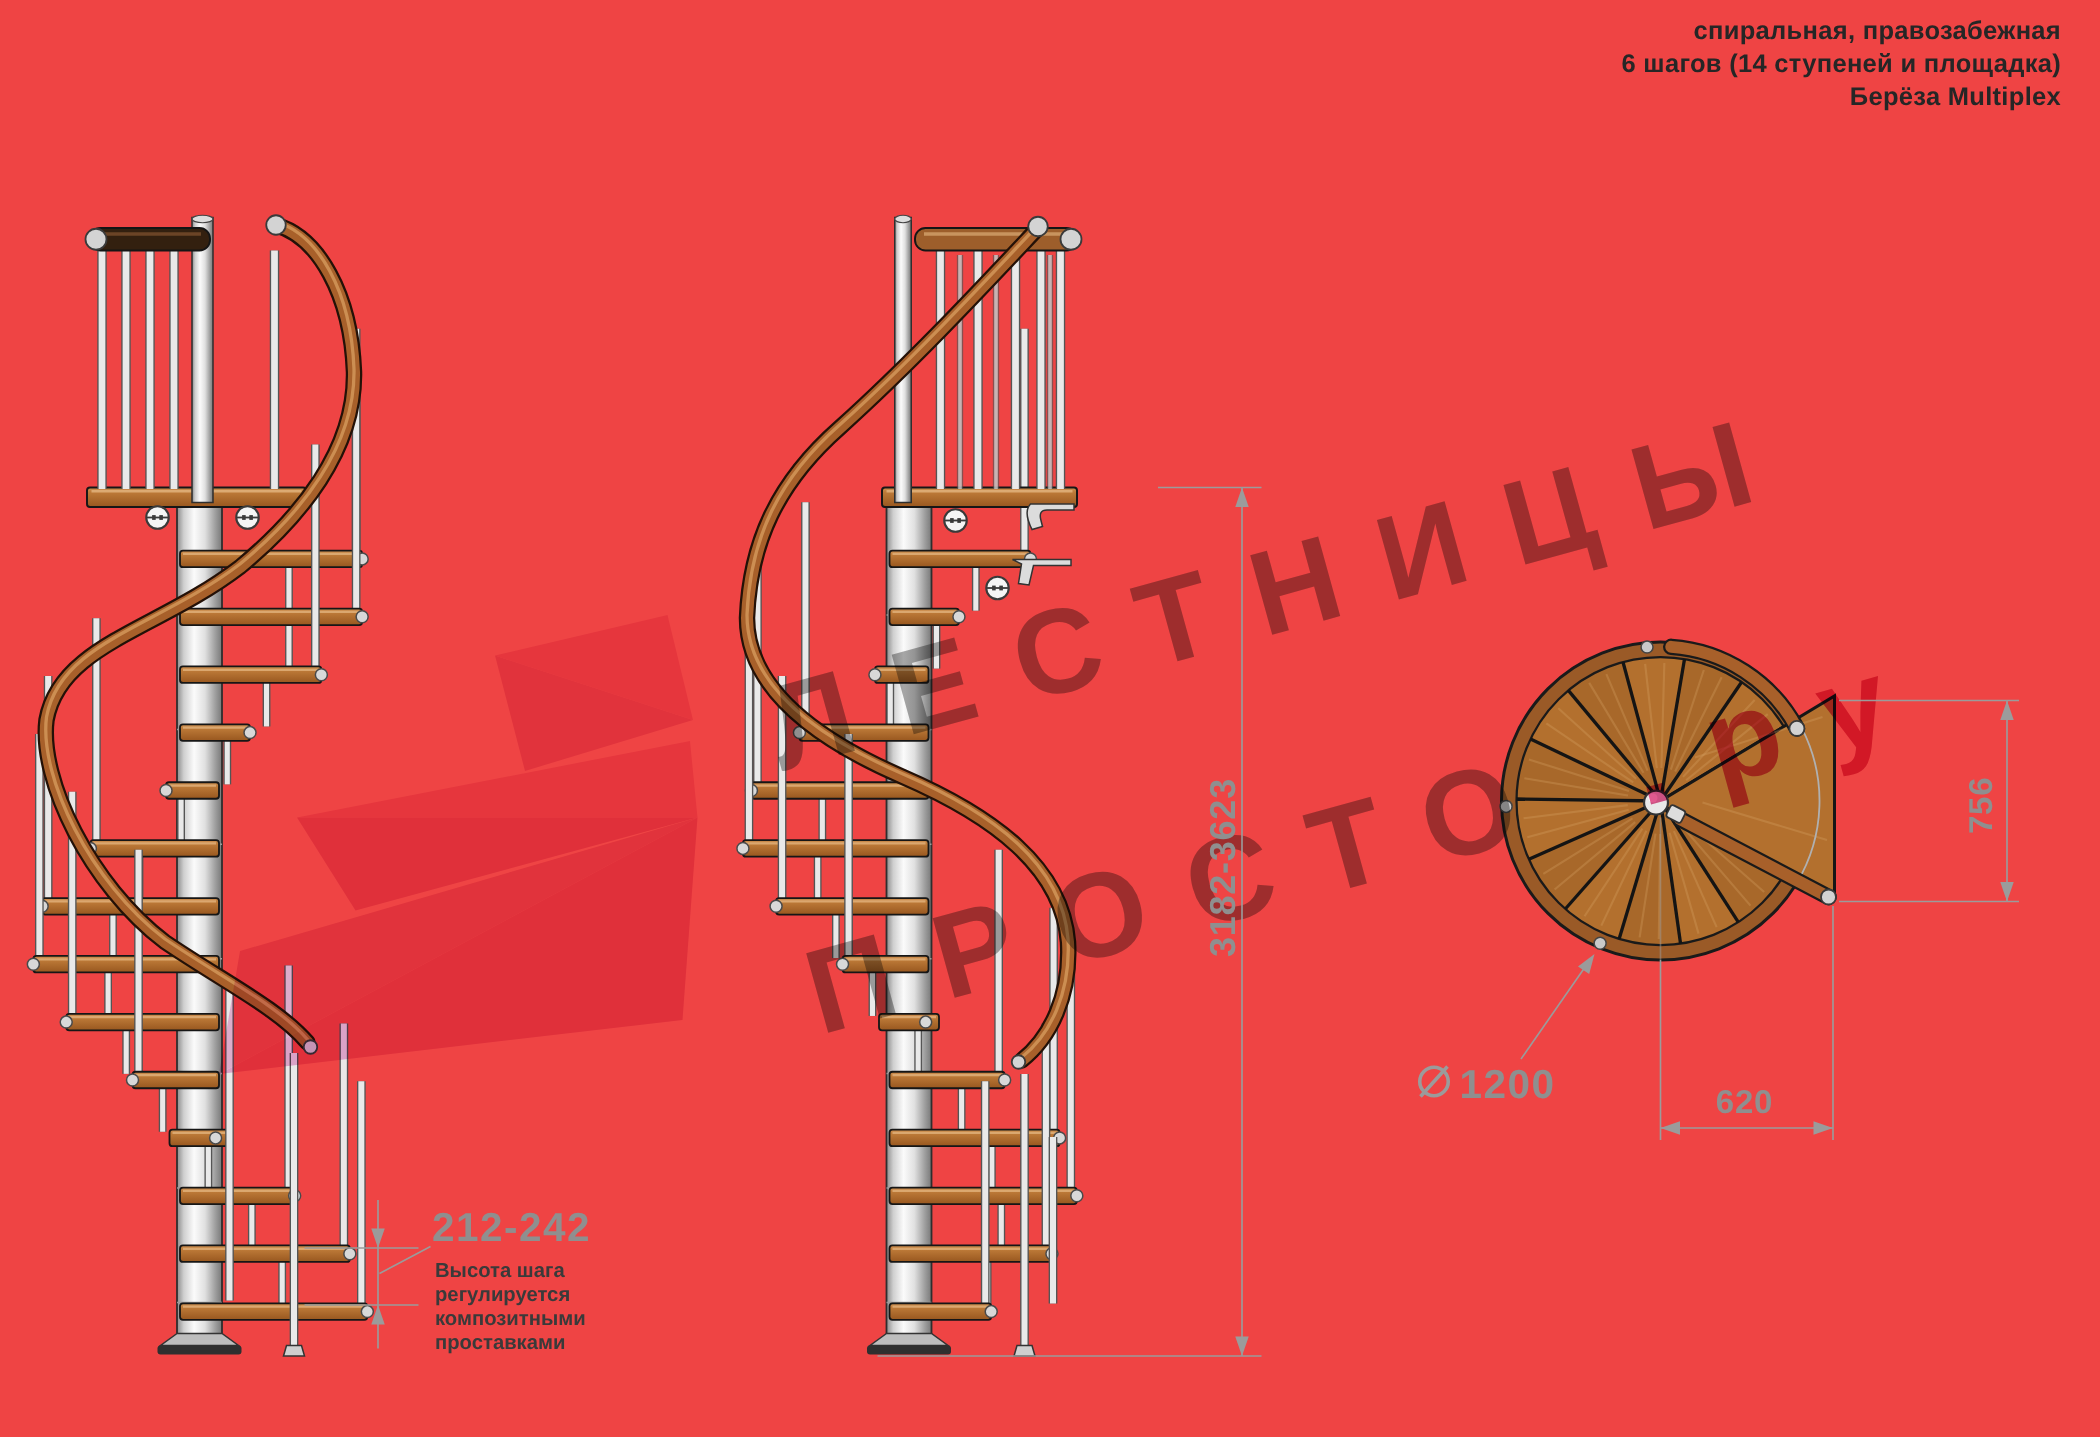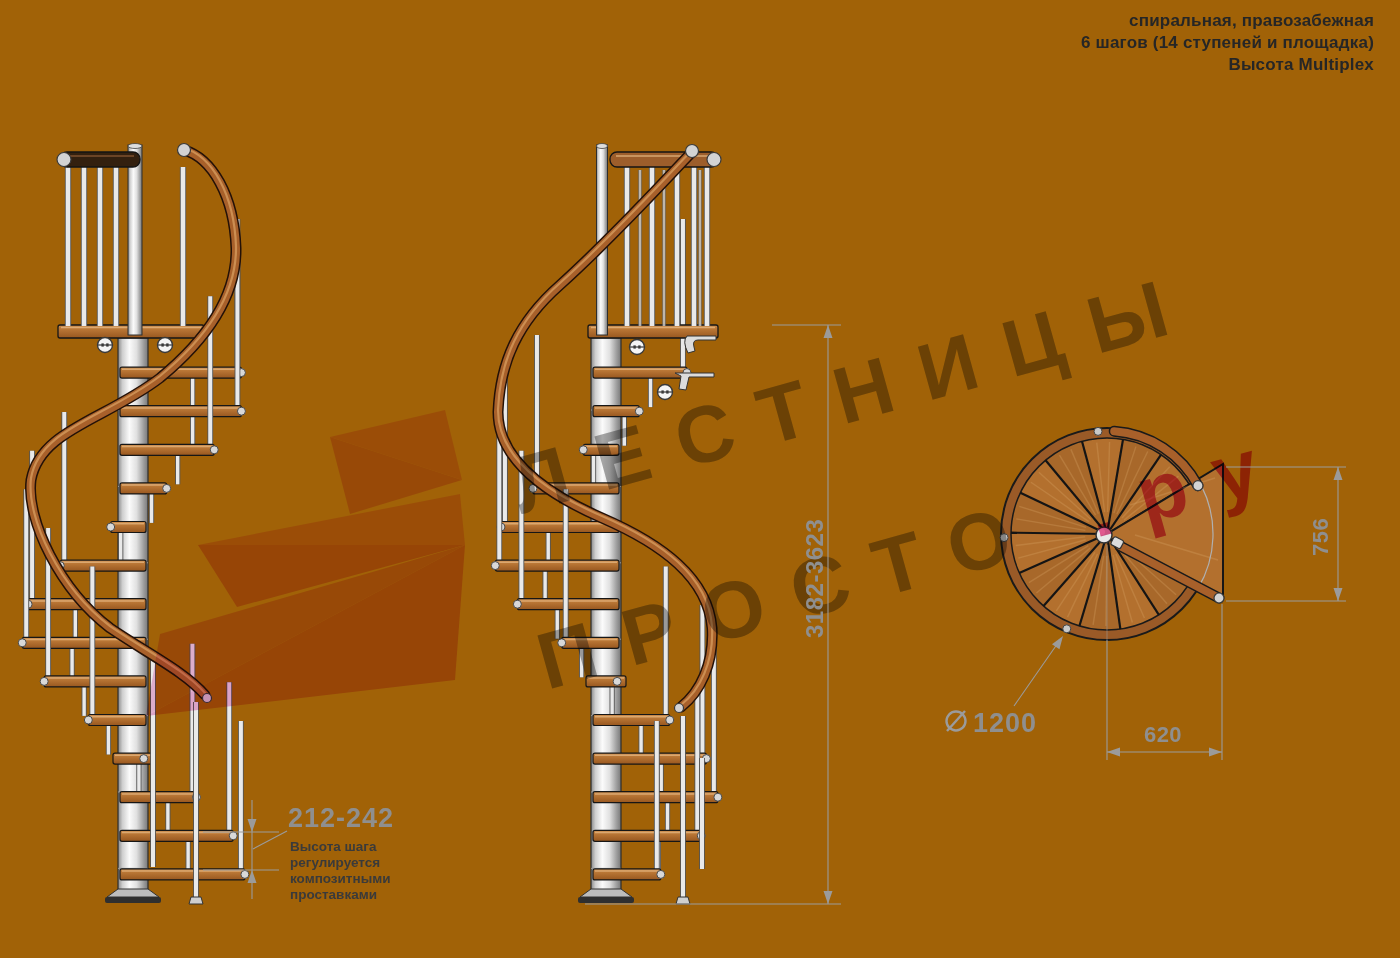--- a/index.html
+++ b/index.html
@@ -1,37 +1,37 @@
 <!DOCTYPE html>
 <html><head>
 <meta charset="utf-8">
 <style>
   html,body{margin:0;padding:0;background:#ffffff;}
-  .page{position:relative;width:1400px;height:958px;background:#a16207;overflow:hidden;
+  .page{position:relative;width:1400px;height:958px;background:#ef4444;overflow:hidden;
         font-family:"Liberation Sans",sans-serif;}
   .header{position:absolute;top:10px;right:26px;text-align:right;color:#262626;
           font-size:17px;line-height:22px;font-weight:700;letter-spacing:.2px;}
   svg{position:absolute;left:0;top:0;}
   .mult{mix-blend-mode:multiply;}
   .wm1,.wm2{font-family:"Liberation Sans",sans-serif;font-weight:bold;font-size:80px;
             letter-spacing:30px;opacity:.88;}
   .dim-big{font:bold 24px "Liberation Sans",sans-serif;fill:#8f8f8f;letter-spacing:.5px;}
   .dim-mid{font:bold 22px "Liberation Sans",sans-serif;fill:#8f8f8f;letter-spacing:.5px;}
   .dim-xl{font:bold 27px "Liberation Sans",sans-serif;fill:#8f8f8f;letter-spacing:1px;}
   .note{font:bold 13.5px "Liberation Sans",sans-serif;fill:#3a3a3a;}
 </style>
 </head>
 <body>
 
 <div class="page">
 
   <div class="header">
     <div>спиральная, правозабежная</div>
     <div>6 шагов (14 ступеней и площадка)</div>
-    <div>Высота Multiplex</div>
+    <div>Берёза Multiplex</div>
   </div>
 
   <svg id="scene" viewBox="0 0 1400 958" width="1400" height="958">
     <defs>
       <linearGradient id="colG" x1="0" y1="0" x2="1" y2="0">
         <stop offset="0" stop-color="#8a8a8a"></stop>
           <stop offset=".15" stop-color="#cfcfcf"></stop>
         <stop offset=".38" stop-color="#fbfbfb"></stop>
           <stop offset=".62" stop-color="#e0e0e0"></stop>
         <stop offset=".85" stop-color="#9f9f9f"></stop>

